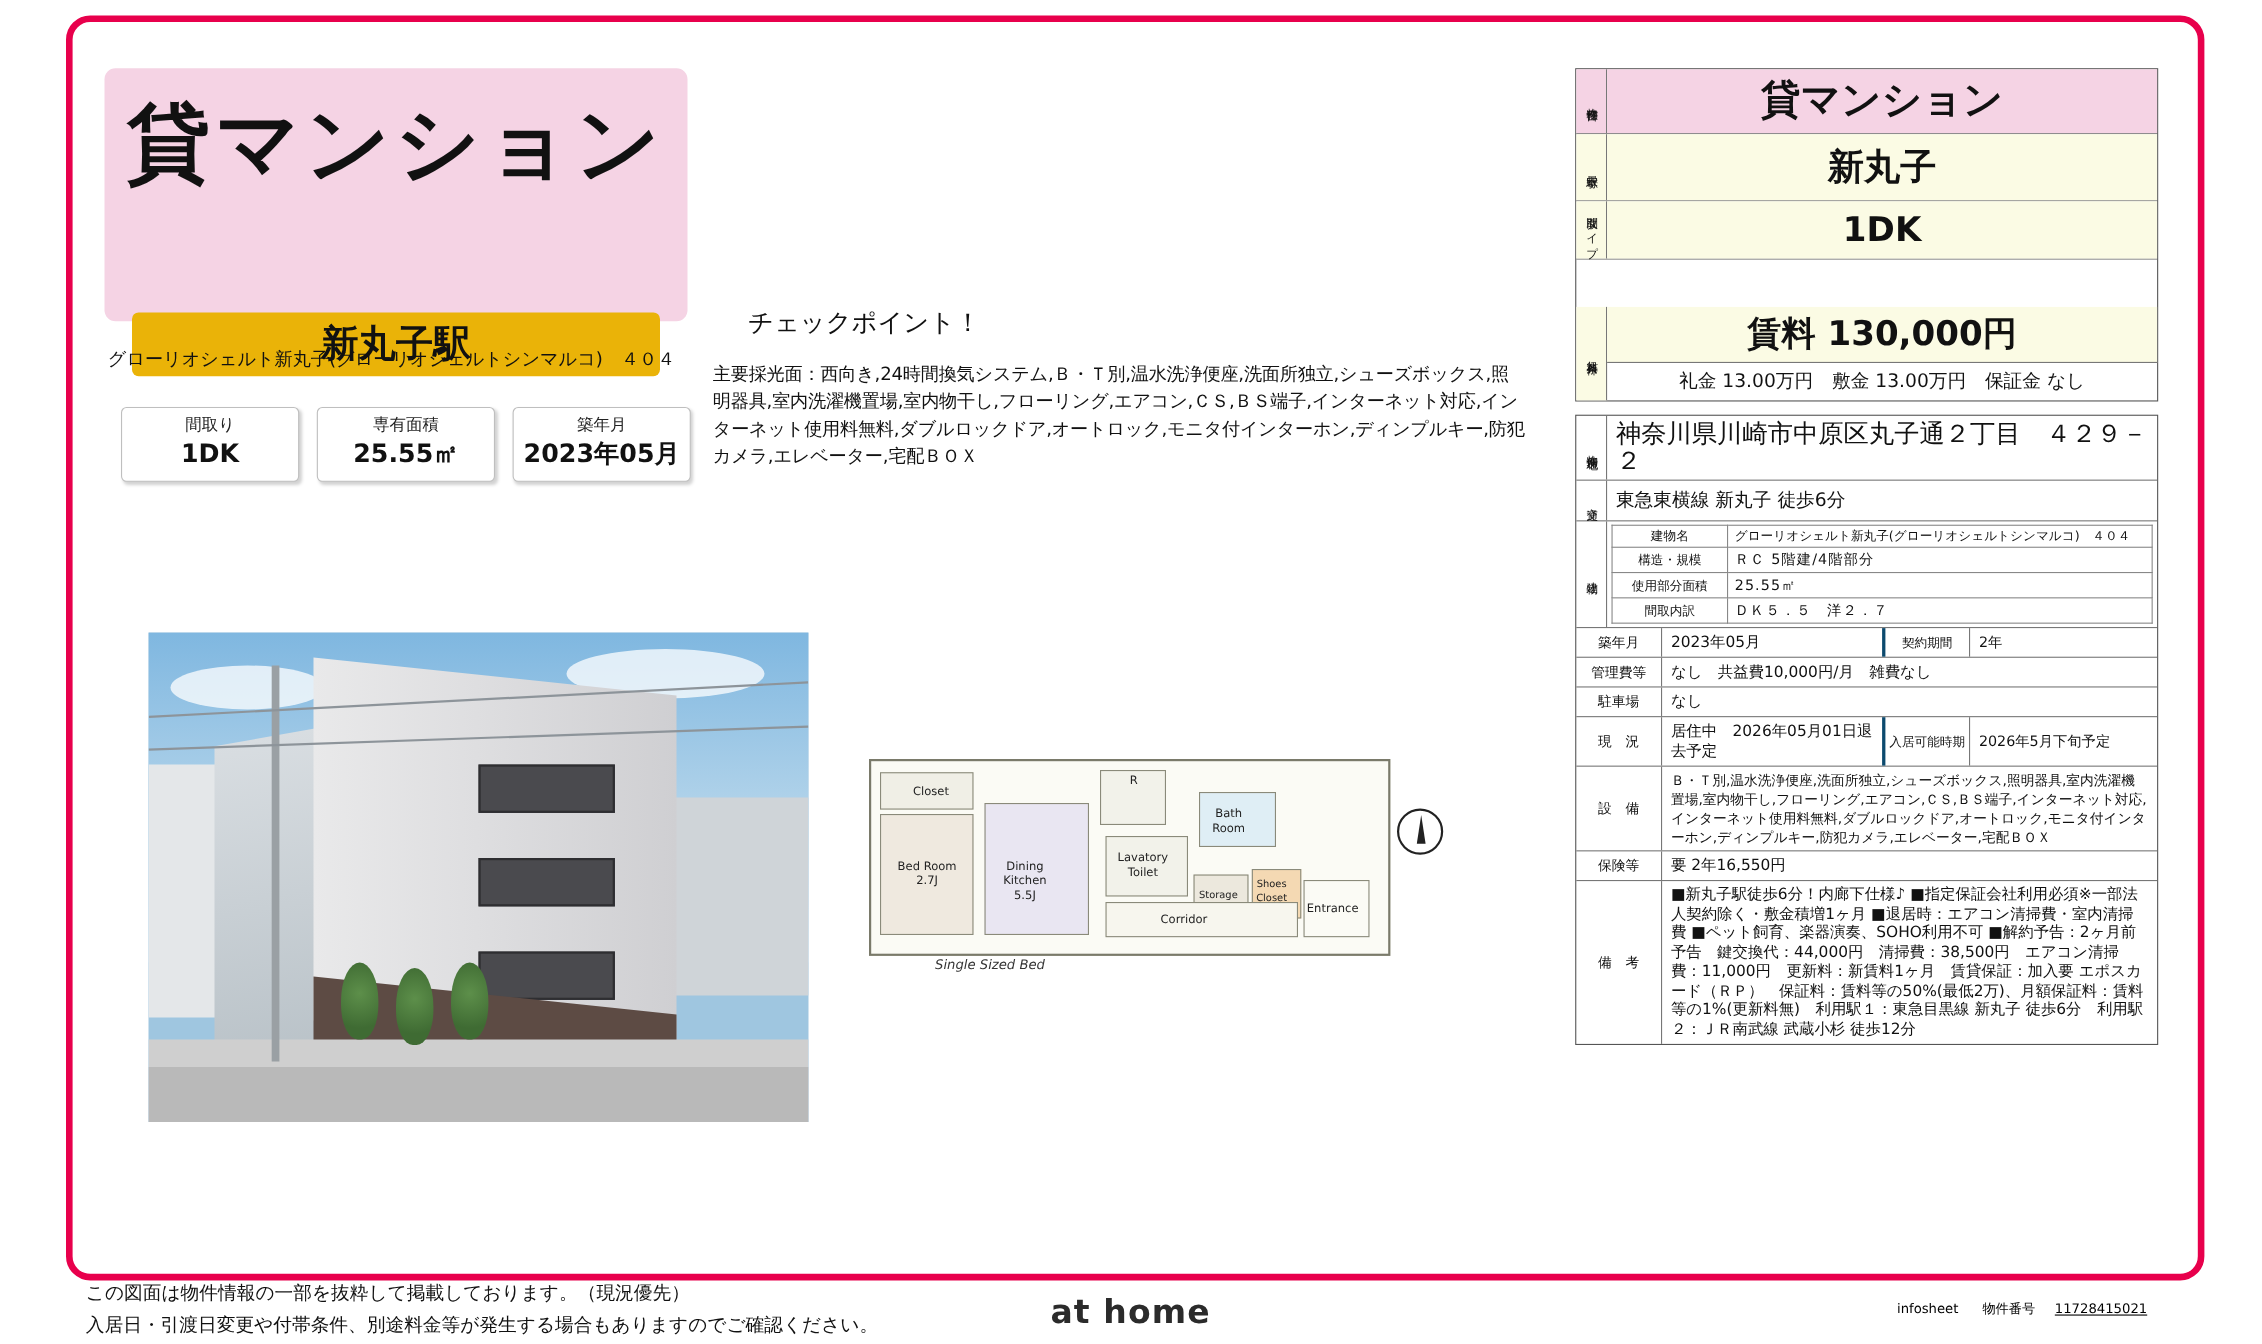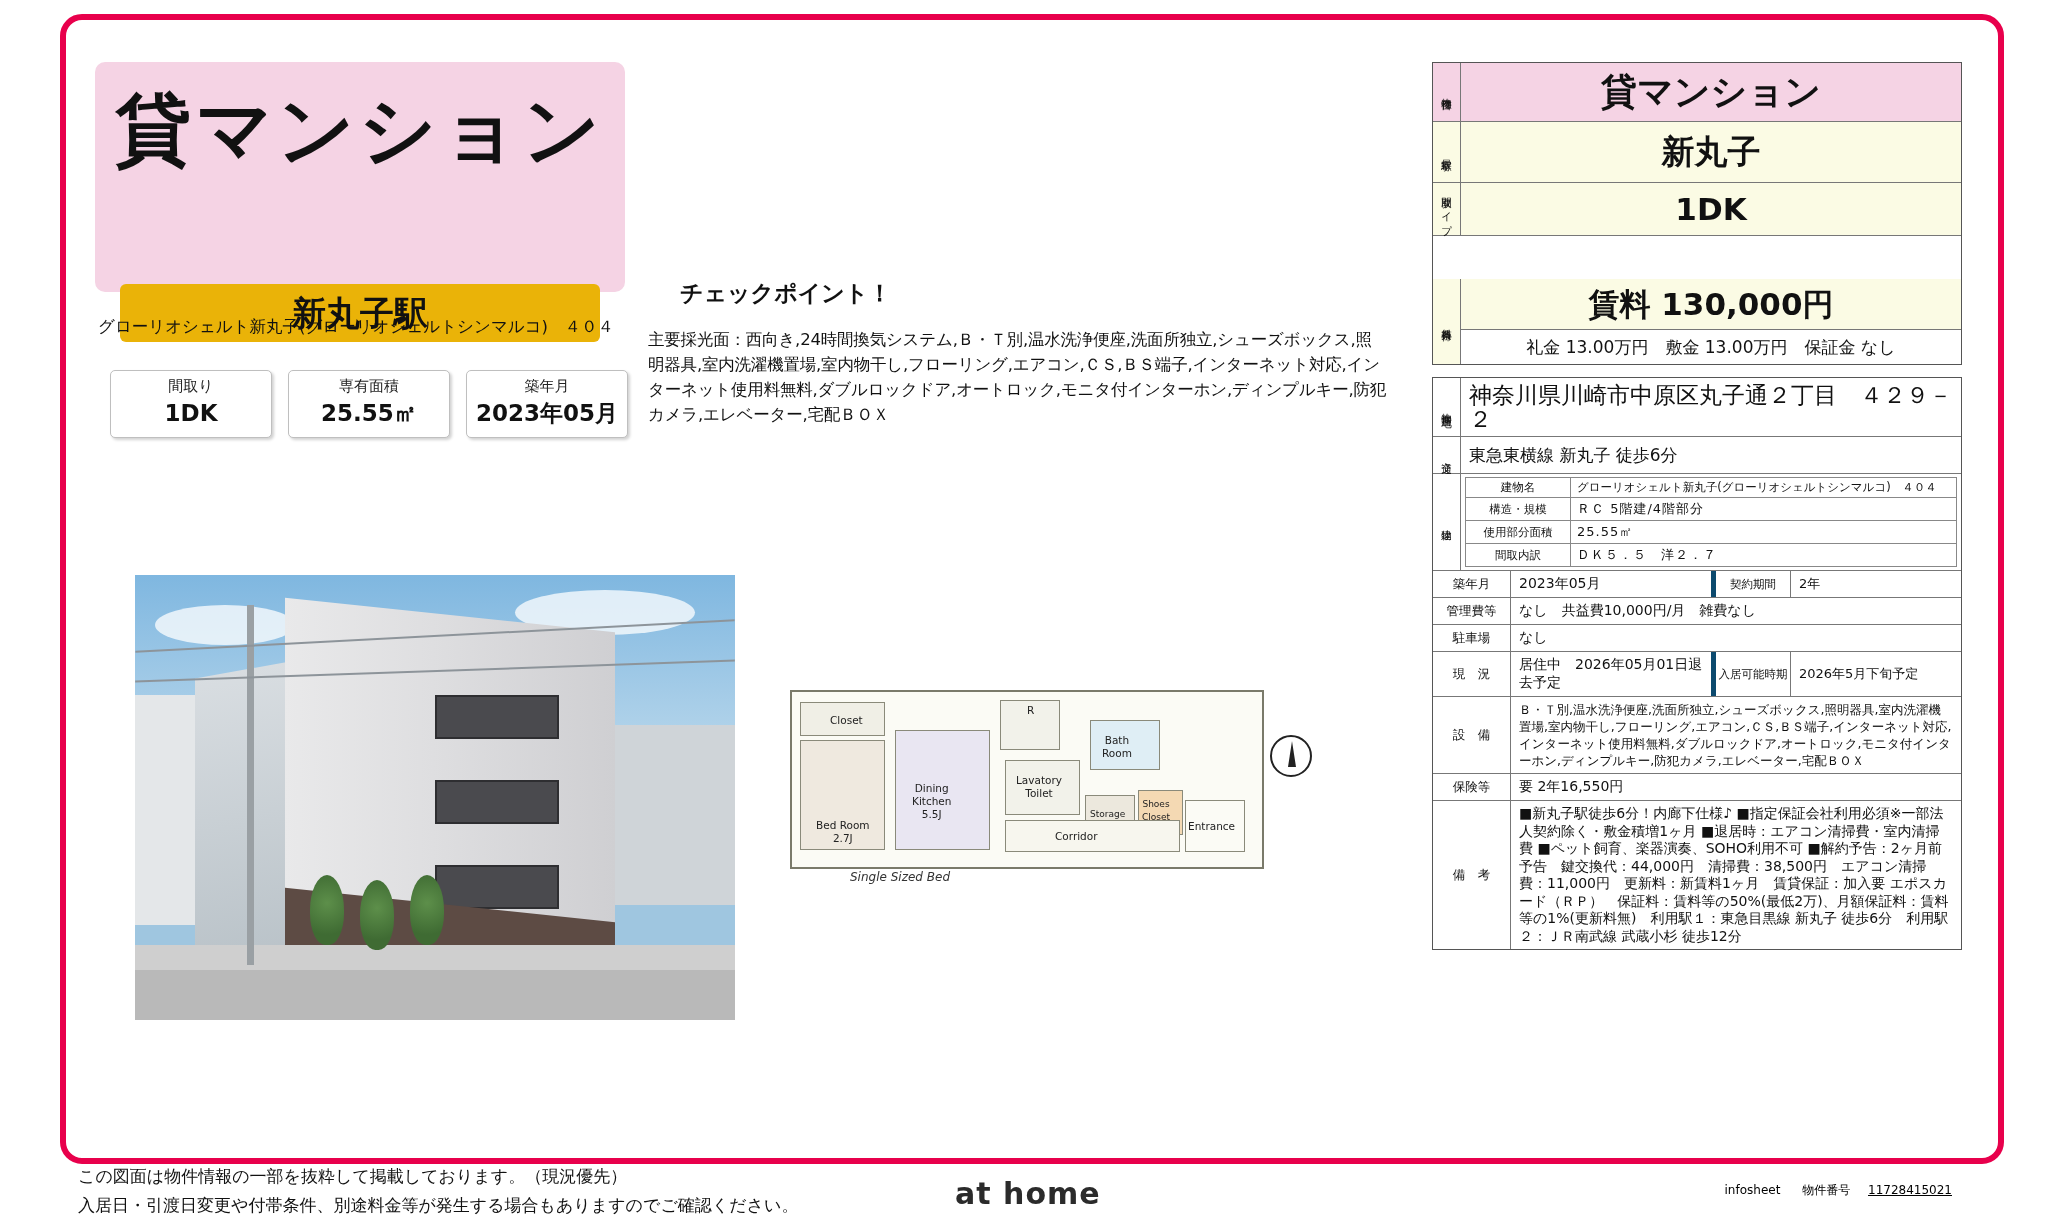--- a/index.html
+++ b/index.html
@@ -104,21 +104,21 @@
     font-family: "DejaVu Sans", sans-serif;
     color: #111;
     line-height: 34px;
   }
 
   
   .chk-title {
     position: absolute;
     left: 680px; top: 278px;
     font-family: "DejaVu Sans", sans-serif;
-    font-weight: bold;
+    font-weight: normal;
     font-size: 23px;
     color: #111;
   }
   .chk-band {
     position: absolute;
     left: 645px; top: 268px;
     width: 745px; height: 42px;
     background: #f7f7d8;
     z-index: -1;
   }
@@ -318,21 +318,21 @@
     box-sizing: border-box;
     line-height: 14px;
   }
   .kv .v {
     flex: 1; padding: 4px 8px; font-size: 14px; box-sizing: border-box;
     display: flex; align-items: center;
   }
   .kv .v.small { font-size: 12.5px; line-height: 17px; display:block; }
   .kv .k2 {
     width: 80px; flex: 0 0 80px;
-    border-left: 5px solid #0c4a6e; border-right: 1px solid #777;
+    border-left: 3px solid #0c4a6e; border-right: 1px solid #777;
     font-size: 11.5px; text-align: center;
     display:flex; align-items:center; justify-content:center;
     padding: 2px; box-sizing: border-box; line-height: 13px;
   }
   .kv .v2 { width: 170px; flex: 0 0 170px; padding: 4px 8px; font-size: 13px;
             display:flex; align-items:center; box-sizing:border-box; }
   .remarks { font-size: 12.3px; line-height: 17.5px; padding: 5px 8px; }
 
   
   .foot-note {
@@ -429,21 +429,21 @@
     <div class="fp-room" style="left:210px;top:10px;width:60px;height:50px;background:#f2f2ea;"></div>
     <div class="fp-room" style="left:300px;top:30px;width:70px;height:50px;background:#dfeef5;"></div>
     <div class="fp-room" style="left:215px;top:70px;width:75px;height:55px;background:#f2f2ea;"></div>
     <div class="fp-room" style="left:295px;top:105px;width:50px;height:40px;background:#ece8dd;"></div>
     <div class="fp-room" style="left:348px;top:100px;width:45px;height:45px;background:#f4d9b3;"></div>
     <div class="fp-room" style="left:215px;top:130px;width:175px;height:32px;background:#f7f6ee;"></div>
     <div class="fp-room" style="left:395px;top:110px;width:60px;height:52px;background:#fbfbf5;"></div>
 
     <div class="fp-label" style="left:40px;top:24px;">Closet</div>
     <div class="fp-label" style="left:237px;top:14px;">R</div>
-    <div class="fp-label" style="left:26px;top:92px;white-space:pre;margin-top:37px;">Bed Room
+    <div class="fp-label" style="left:26px;top:92px;white-space:pre;">Bed Room
 2.7J</div>
     <div class="fp-label" style="left:122px;top:92px;white-space:pre;">Dining
 Kitchen
 5.5J</div>
     <div class="fp-label" style="left:312px;top:44px;white-space:pre;">Bath
 Room</div>
     <div class="fp-label" style="left:226px;top:84px;white-space:pre;">Lavatory
 Toilet</div>
     <div class="fp-label" style="left:300px;top:118px;font-size:9px;">Storage</div>
     <div class="fp-label" style="left:352px;top:108px;font-size:9px;white-space:pre;">Shoes

